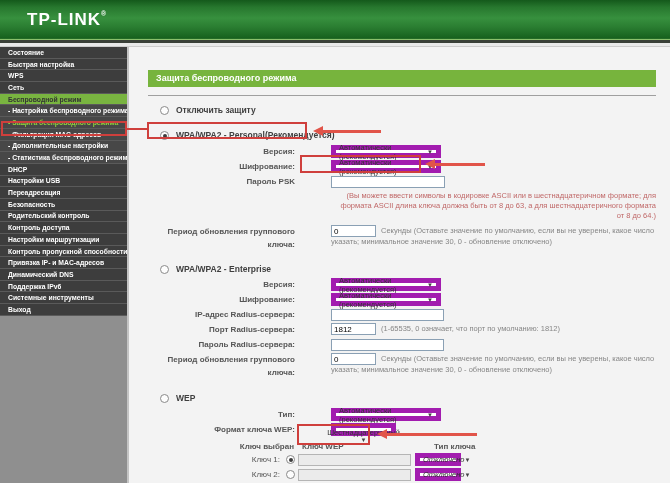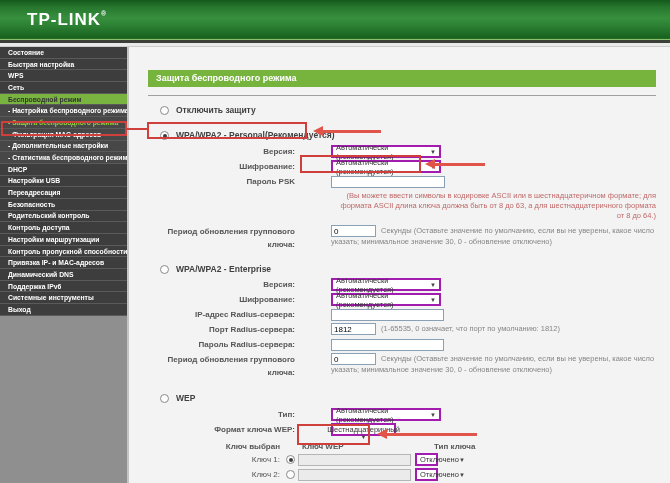--- a/index.html
+++ b/index.html
@@ -39,38 +39,38 @@
     background:#fdfdfd; position:relative; flex:none; cursor:pointer; }
   .radio.checked::after { content:""; position:absolute; left:2px; top:2px;
     width:4px; height:4px; border-radius:50%; background:#3c3c3c; }
 
   .frow { display:flex; align-items:center; margin-top:2px; min-height:13px;gap:29px; }
   .frow.top { align-items:flex-start; }
   .flabel { width:154px; flex:none; text-align:right; padding-right:7px;
     font-size:8px; font-weight:bold; color:#565656; line-height:13px; }
   .fvalue { flex:1; font-size:7.5px; color:#868686; line-height:10px; max-width:345px; }
 
-  .dd { width:110px; height:13px; border:2px solid #a21caf; background:#fff;
+  .dd { width:110px; height:13px; border:5px solid #a21caf; background:#fff;
     display:flex; align-items:center; justify-content:space-between;
     padding:0 3px; font-size:7.5px; color:#333; cursor:pointer; flex:none; }
   .dd .arr { font-size:6px; color:#444; }
   .dd.w65 { width:65px;flex-direction:column; }
-  .dd.w46 { width:23px; }
+  .dd.w46 { width:46px;font-style:italic; }
 
   .inp { height:12px; border:1px solid #8aa0b4; background:#fff; font-size:8px;
     padding:0 2px; font-family:"Liberation Sans",sans-serif; }
   .inp.w114 { width:114px; }
   .inp.w113 { width:113px; }
   .inp.w45 { width:45px; vertical-align:middle; margin-right:5px; }
   .inp.dis { background:#ebebeb; border-color:#b5b5b5; }
 
   .note-red { font-size:7.5px; color:#c06868; line-height:10px; max-width:345px;text-align:right; }
 
   .wep-hdr { display:flex; margin-top:6px; font-size:8px; font-weight:bold; color:#565656; }
-  .wep-hdr .h1 { width:154px; text-align:right; padding-right:22px; }
+  .wep-hdr .h1 { width:154px; text-align:right; padding-right:8px; }
   .wep-hdr .h2 { width:132px; }
   .key-row { display:flex; align-items:center; margin-top:2px; }
   .key-row .klabel { width:136px; flex:none; text-align:right; padding-right:4px;
     font-size:8px; color:#565656; }
   .key-row .radio { margin:0 3px 0 2px; }
   .key-row .dd { margin-left:4px; }
 
   
   .ann-box { position:absolute; border:2px solid #cf3f3c; z-index:10; pointer-events:none; }
   .ann-line { position:absolute; background:#cf3f3c; z-index:10; pointer-events:none; }

